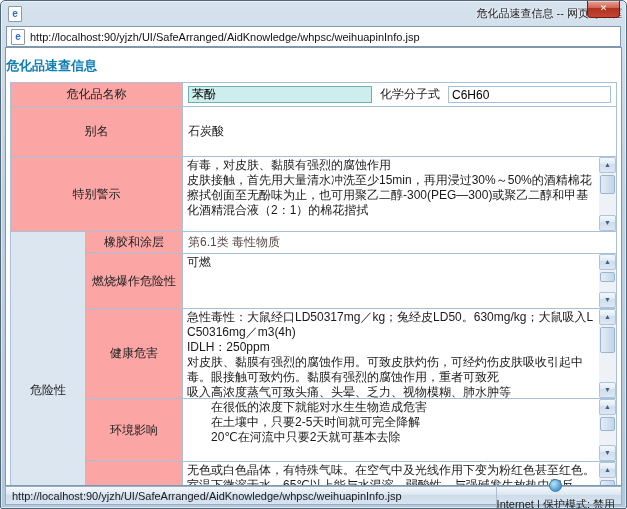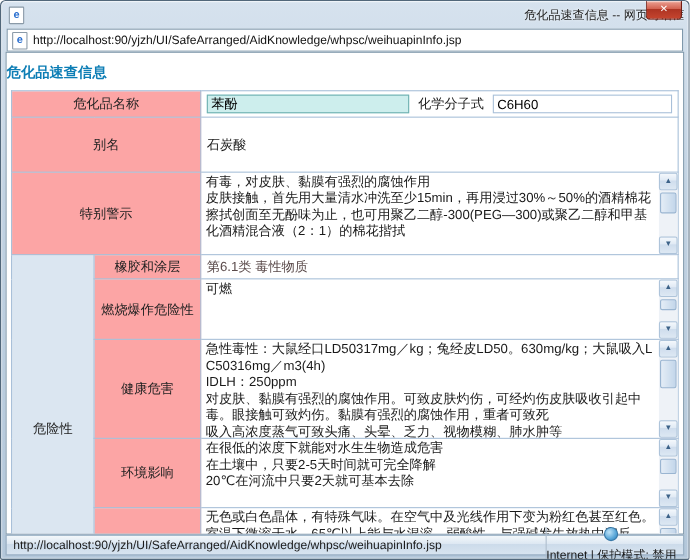--- a/index.html
+++ b/index.html
@@ -48,21 +48,21 @@
   input.phenol { width:188px; background:#cdeeed; border:1px solid #6fb1b1; }
   .formula-label { white-space:nowrap; }
   input.formula { flex:1; background:#fff; border:1px solid #a9c0d9; }
 
   
   td.val.scroll { padding:0; }
   .cell-wrap { position:relative; }
   .cell-text { position:absolute; left:0; top:0; right:17px; bottom:0; padding:1px 4px;
     white-space:pre-wrap; overflow:hidden; line-height:15px; word-break:break-all; }
   .h-warning { height:74px; } .h-flam { height:54px; } .h-health { height:89px; }
-  .h-env { height:62px; } .h-phys { height:86px; }
+  .h-env { height:62px;margin-left:24px; } .h-phys { height:86px; }
   .scrollbar { position:absolute; top:0; right:0; bottom:0; width:17px; background:#eef2f7; }
   .sb-btn { position:absolute; left:0; right:0; height:16px; box-sizing:border-box;
     background:linear-gradient(180deg,#f4f8fc,#dfe9f4 45%,#cfdded 46%,#dde8f3);
     border:1px solid #aec4da; border-radius:2px; color:#3c6288; font-size:7px;
     text-align:center; line-height:14px; cursor:pointer; }
   .sb-btn.up { top:0; } .sb-btn.down { bottom:0; }
   .sb-track { position:absolute; left:0; right:0; top:16px; bottom:16px; }
   .sb-thumb { position:absolute; left:1px; right:1px; top:2px; height:45%; box-sizing:border-box;
     background:linear-gradient(90deg,#e4edf6,#c3d6ea); border:1px solid #9ab5d1; border-radius:2px; }
 

